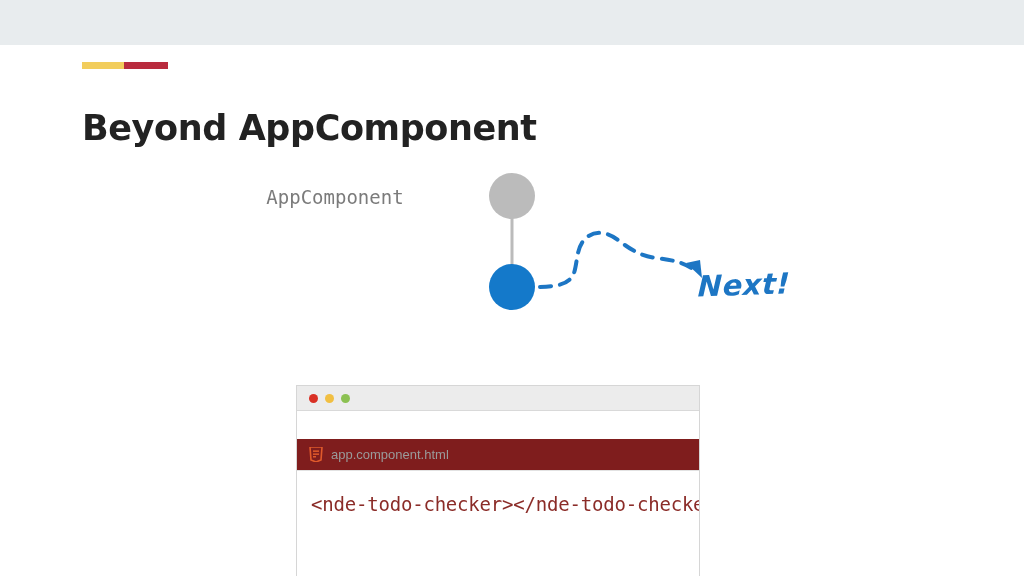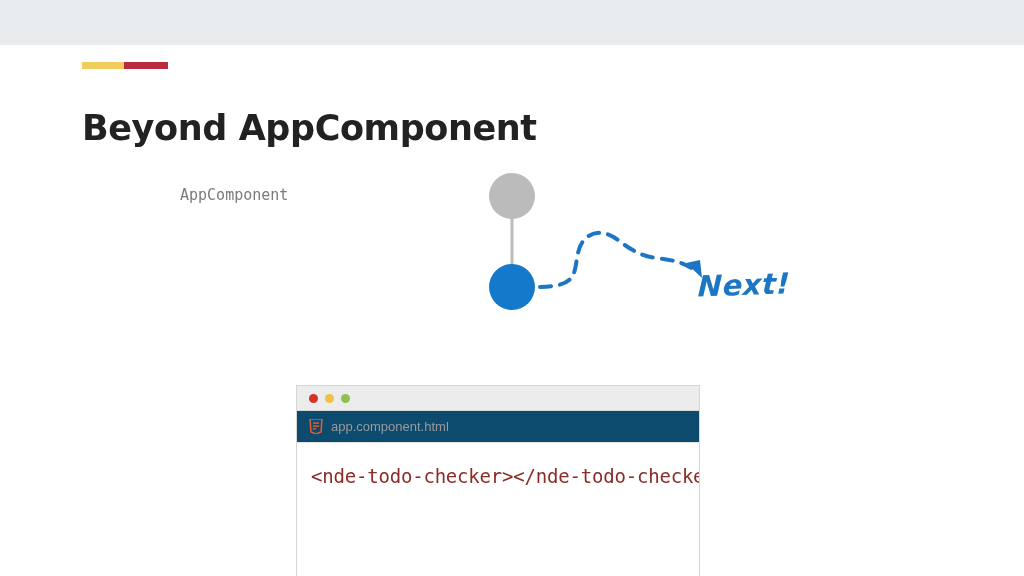--- a/index.html
+++ b/index.html
@@ -68,23 +68,23 @@
     height: 190px;
   }
   .diagram svg {
     position: absolute;
     left: 0;
     top: 0;
   }
   .node-label {
     position: absolute;
     font-family: "DejaVu Sans Mono", monospace;
-    font-size: 15px;
-    white-space: nowrap;
-    text-align: left;
+    font-size: 19px;
+    white-space: nowrap;
+    text-align: center;
   }
   .node-label.app {
     left: 180px;
     top: 36px;
     width: 310px;
     color: #7b7b7b;
   }
   .node-label.todo {
     left: 100px;
     top: 127px;
@@ -132,26 +132,27 @@
     height: 9px;
     border-radius: 50%;
     margin-right: 7px;
   }
   .dot.red    { background: #d93025; }
   .dot.yellow { background: #f1bf42; }
   .dot.green  { background: #8cc152; }
 
   .tabbar {
     height: 32px;
-    background: #0c4a6e;
+    background: #7f1d1d;
     border-bottom: 1px solid #e2e2e2;
     display: flex;
     align-items: center;
     padding-left: 12px;
     box-sizing: border-box;
+    margin-top: 28px;
   }
   .html5-icon {
     width: 14px;
     height: 15px;
     margin-right: 8px;
     flex: none;
   }
   .tab-name {
     font-family: "Liberation Sans", sans-serif;
     font-size: 13px;

